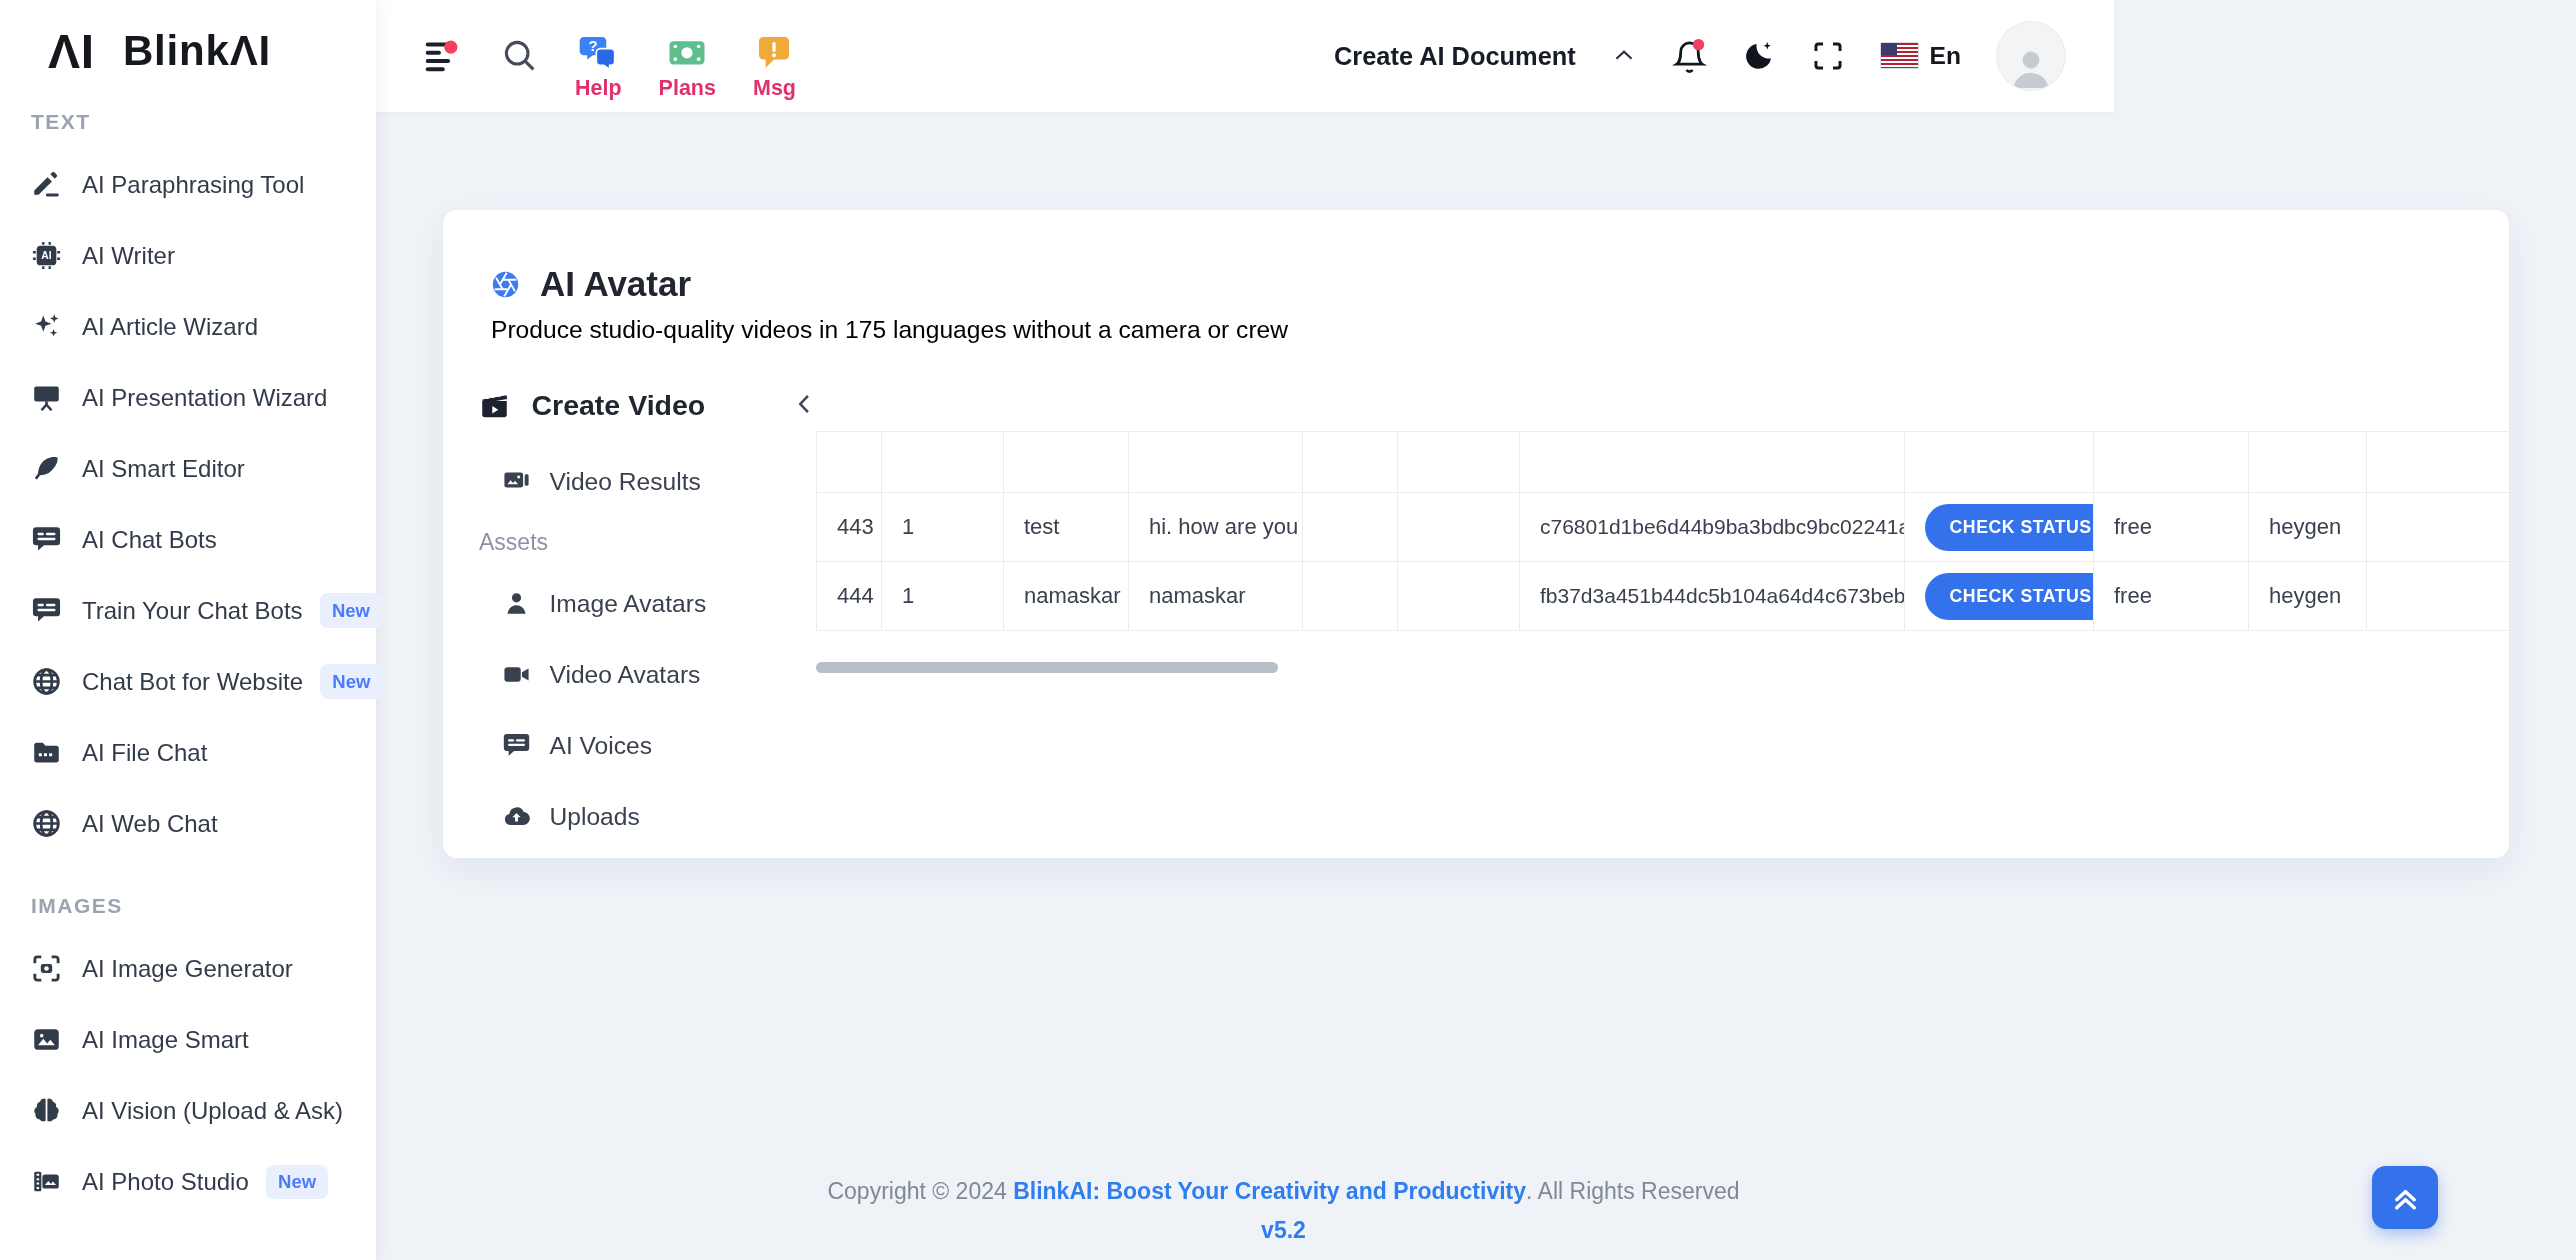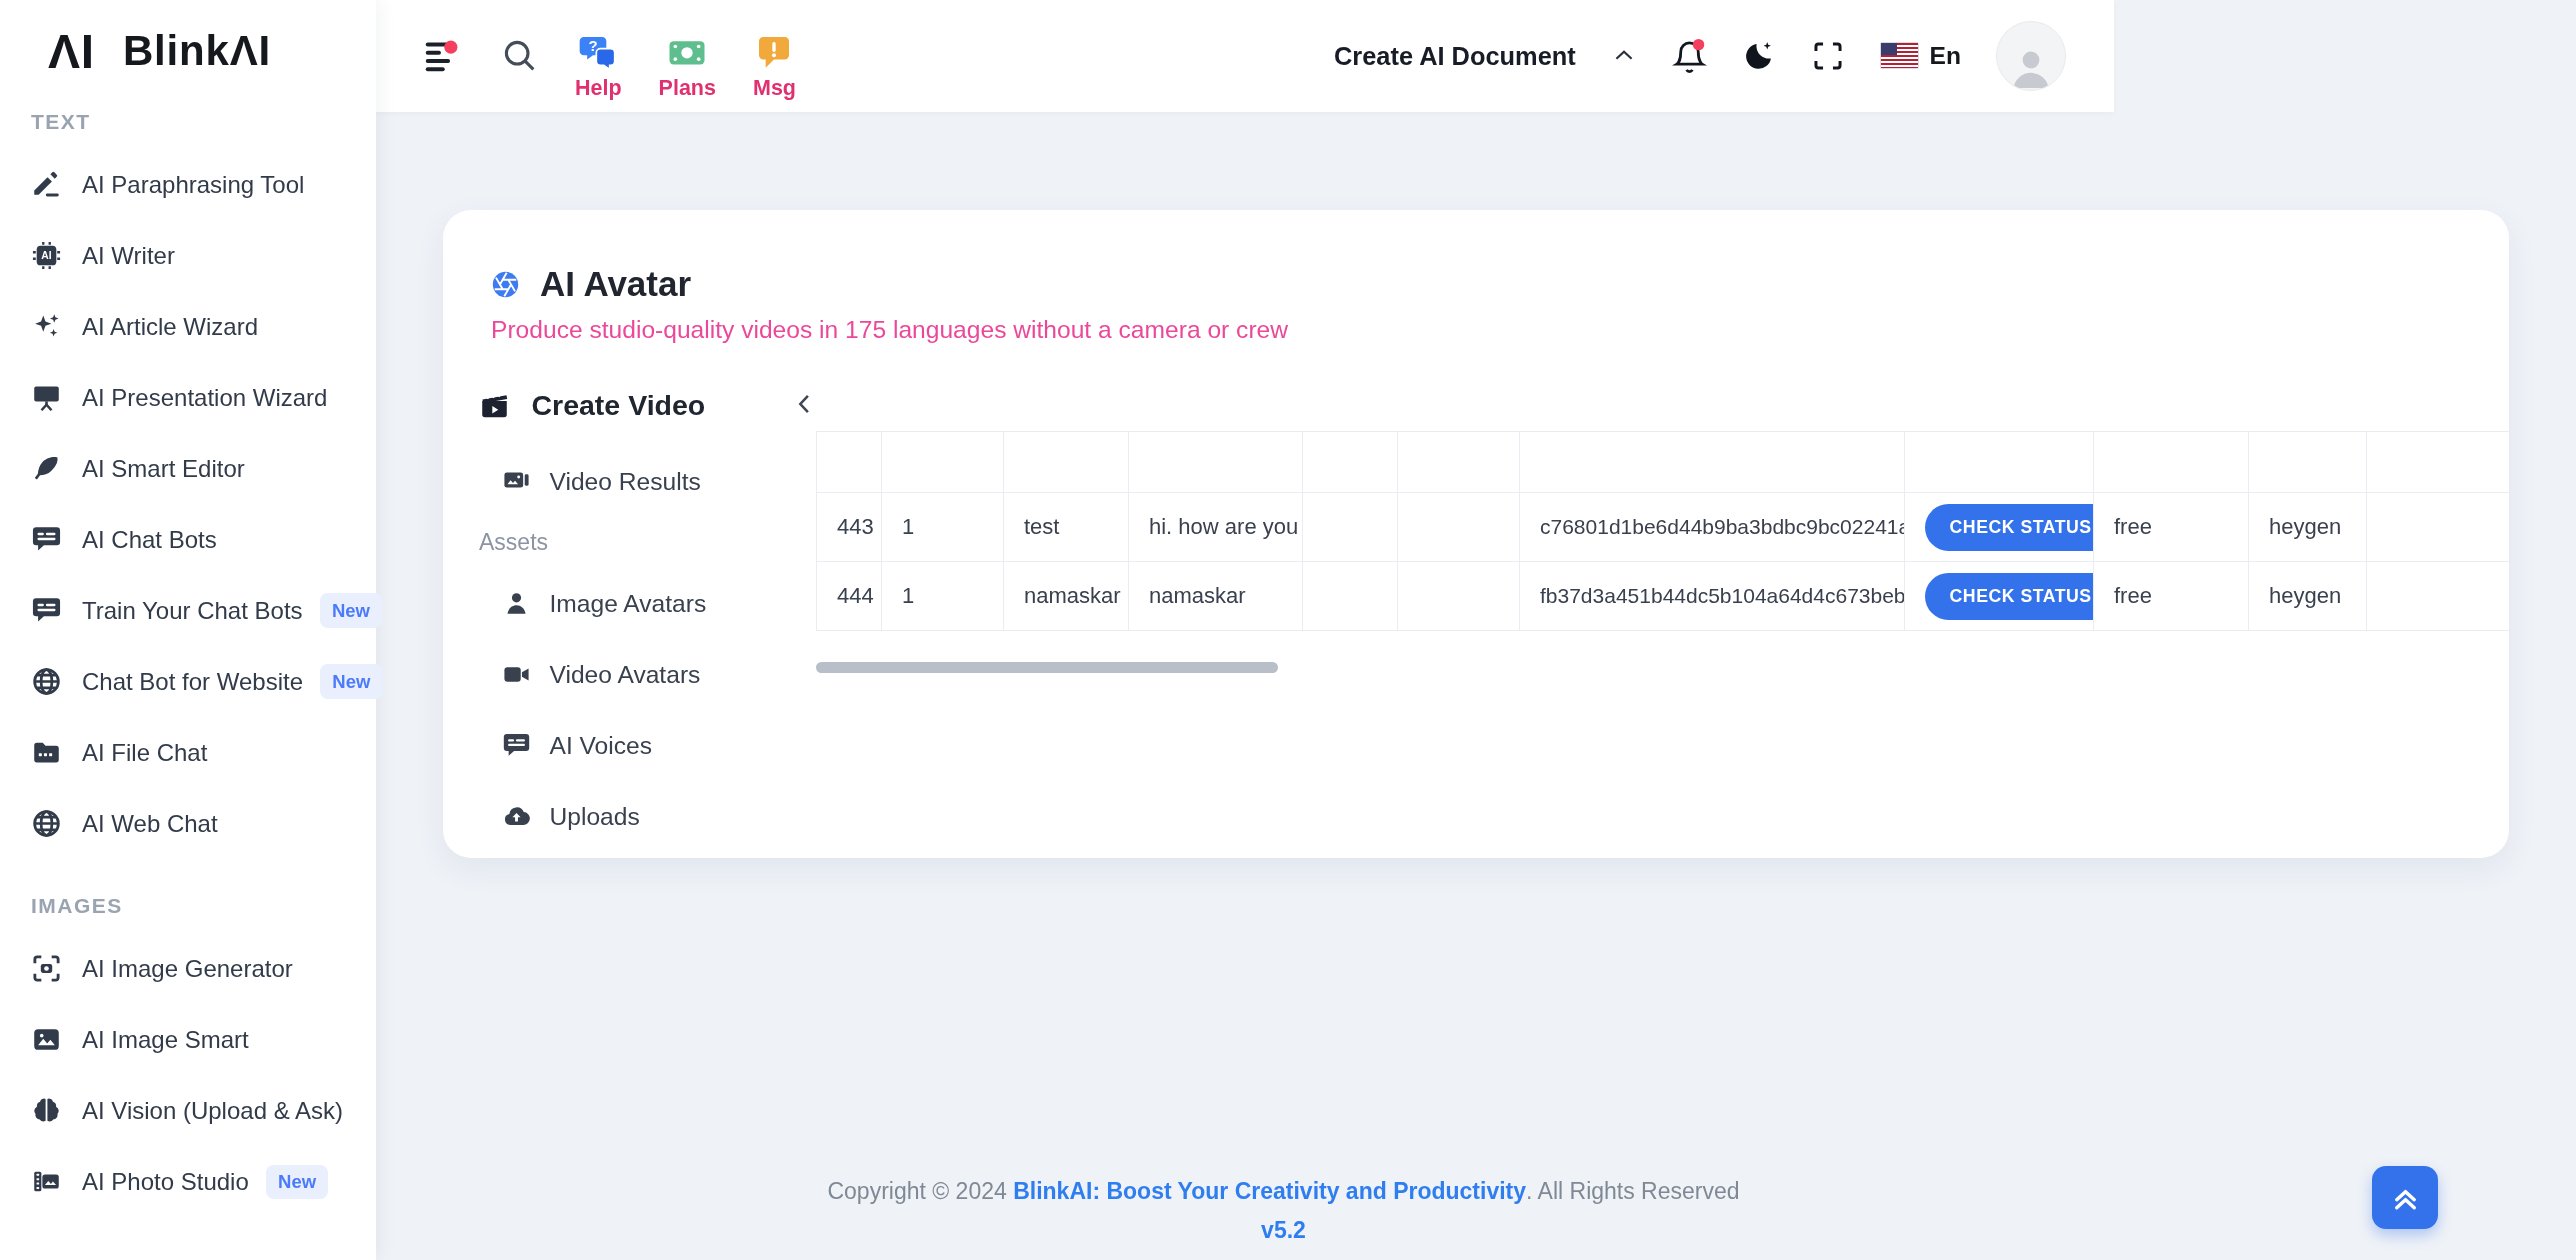--- a/index.html
+++ b/index.html
@@ -38,24 +38,24 @@
   .flag{width:37px;height:25.4px;position:relative;border:0.8px solid #d9dce1;border-radius:1.5px;overflow:hidden;
     background:repeating-linear-gradient(180deg,#b22234 0 2px,#fff 2px 4px);flex:none;}
   .flag::before{content:"";position:absolute;left:0;top:0;width:16px;height:12.3px;background:#3c3b6e;}
   .lang{font-size:24.6px;font-weight:700;color:#15181d;}
   .avatar{width:68px;height:68px;border-radius:50%;background:#f3f4f6;border:1.5px solid #e8eaee;
     display:flex;align-items:flex-end;justify-content:center;overflow:hidden;cursor:pointer;}
 
   
   .main{position:absolute;left:376px;top:112px;right:0;bottom:0;background:#eff2f7;}
   .card{position:absolute;left:67px;top:98px;width:2066px;height:648px;background:#fff;
-    border-radius:28px;box-shadow:0 10.8px 31px rgba(36,66,120,.07);}
+    border-radius:14px;box-shadow:0 10.8px 31px rgba(36,66,120,.07);}
   .page-title-row{position:absolute;left:48px;top:54px;display:flex;align-items:center;gap:20px;}
   .page-title{font-size:35px;font-weight:700;color:#20252f;}
-  .page-subtitle{position:absolute;left:48px;top:106px;font-size:24.6px;color:#ec4899;}
+  .page-subtitle{position:absolute;left:48px;top:106px;font-size:24.6px;color:#000000;}
   .panel-head{position:absolute;left:36px;top:179px;display:flex;align-items:center;gap:21.5px;cursor:pointer;}
   .panel-head .plbl{font-size:28.5px;font-weight:600;color:#20262f;}
   .collapse{position:absolute;left:348px;top:180px;cursor:pointer;}
   .panel-nav{position:absolute;left:36px;top:236px;width:308px;}
   .pn-item{height:71px;display:flex;align-items:center;gap:18.5px;padding-left:23px;font-size:24.6px;
     color:#39414f;cursor:pointer;}
   .pn-item .icn{width:29px;height:29px;color:#39414f;flex:none;}
   .assets-label{height:51px;display:flex;align-items:center;font-size:23px;color:#8c94a2;}
 
   .table-wrap{position:absolute;left:373px;top:221px;width:1693px;overflow:hidden;}

